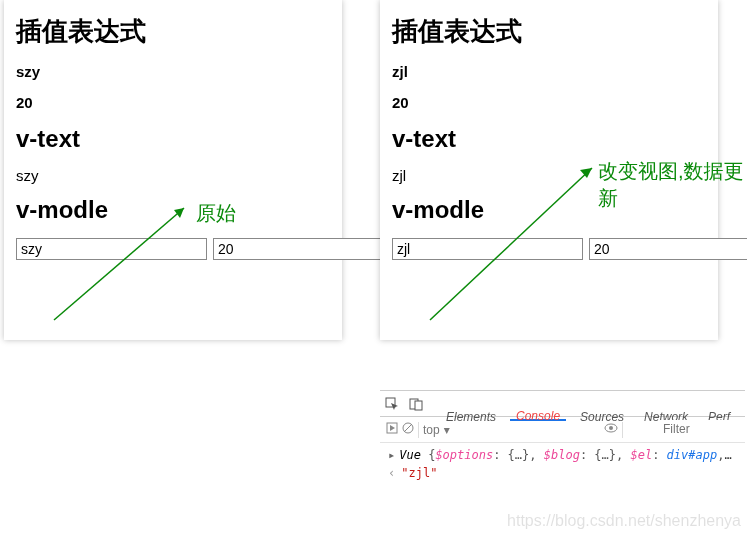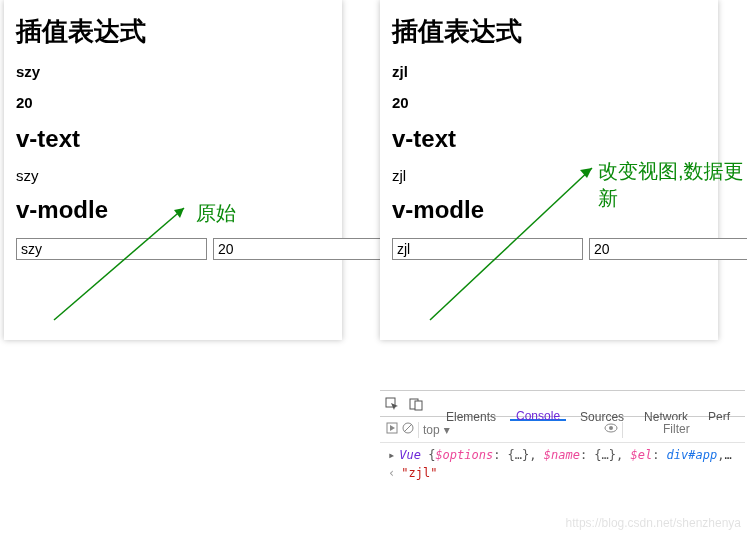--- a/index.html
+++ b/index.html
@@ -59,22 +59,22 @@
   }
   .dt-tabs {
     display: flex;
     align-items: center;
     height: 26px;
     border-bottom: 1px solid #ccc;
     padding: 0 4px;
     gap: 8px;
   }
   .dt-tabs .ico { width: 16px; height: 16px; display: inline-flex; align-items: center; justify-content: center; color: #555; }
-  .dt-tabs .tab { padding: 16px 6px; height: 26px; line-height: 26px; color: #555; }
-  .dt-tabs .tab.active { color: #6d28d9; border-bottom: 2px solid #1a73e8; }
+  .dt-tabs .tab { padding: 16px 6px; height: 26px; line-height: 26px; color: #555; font-style: italic; }
+  .dt-tabs .tab.active { color: #ef4444; border-bottom: 2px solid #1a73e8; }
   .dt-toolbar {
     display: flex;
     align-items: center;
     height: 26px;
     border-bottom: 1px solid #e3e3e3;
     padding: 0 6px;
     gap: 4px;
     color: #555;
   }
   .dt-toolbar .sep { width: 1px; height: 16px; background: #ddd; }
@@ -84,33 +84,33 @@
     border-bottom: 1px solid transparent;
     font-size: 12px;
     padding: 2px 4px;
     color: #888;
     width: 80px;
     margin-left: 32px;
   }
   .dt-body { padding: 3px 8px; font-family: Menlo, Consolas, monospace; font-size: 12px; line-height: 18px; }
   .dt-row { white-space: nowrap; overflow: hidden; text-overflow: ellipsis; }
   .tri { color: #666; margin-right: 4px; }
-  .kw { font-style: italic; color: #6d28d9; }
+  .kw { font-style: italic; color: #000000; }
   .punc { color: #555; }
   .attr { color: #ec4899; font-style: italic; }
   .elref { color: #1a73e8; font-style: italic; }
   .prompt-in { color: #367cf1; margin-right: 6px; }
   .prompt-out { color: #999; margin-right: 6px; }
   .str { color: #c41a16; }
   .watermark {
     position: absolute;
     right: 6px;
     bottom: 3px;
     color: rgba(0,0,0,0.12);
-    font-size: 12px;
+    font-size: 16px;
     font-family: Arial, sans-serif;
   }
 </style>
 </head>
 <body>
 
 <div class="panel left">
   <h2 class="big">插值表达式</h2>
   <div class="val">szy</div>
   <div class="val">20</div>
@@ -192,21 +192,21 @@
       <svg width="14" height="12" viewBox="0 0 14 12">
           <ellipse cx="7" cy="6" rx="6" ry="4" fill="none" stroke="#888"></ellipse>
           <circle cx="7" cy="6" r="2" fill="#888"></circle>
         </svg>
     </span>
     <div class="sep"></div>
     <input class="filter" placeholder="Filter" style="">
   </div>
   <div class="dt-body">
     <div class="dt-row">
-      <span class="tri">▸</span><span class="kw">Vue </span><span class="punc">{</span><span class="attr">$options</span><span class="punc">: {…}, </span><span class="attr">$name</span><span class="punc">: {…}, </span><span class="attr">$el</span><span class="punc">: </span><span class="elref">div#app</span><span class="punc">, …}</span>
+      <span class="tri">▸</span><span class="kw">Vue </span><span class="punc">{</span><span class="attr">$options</span><span class="punc">: {…}, </span><span class="attr">$blog</span><span class="punc">: {…}, </span><span class="attr">$el</span><span class="punc">: </span><span class="elref">div#app</span><span class="punc">, …}</span>
     </div>
     <div class="dt-row">
       <span class="prompt-out">‹</span><span class="str">"zjl"</span>
     </div>
   </div>
 </div>
 
 <div class="watermark">https://blog.csdn.net/shenzhenya</div>
 
 </body></html>

